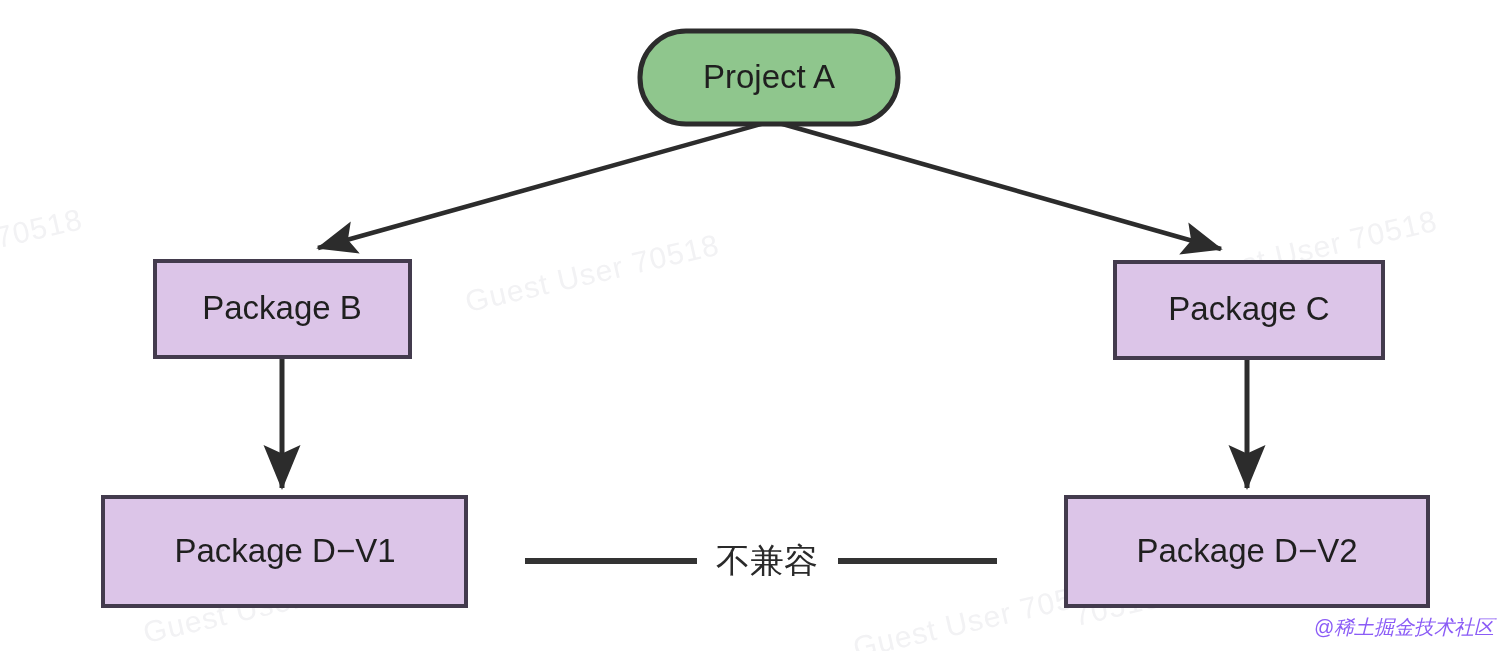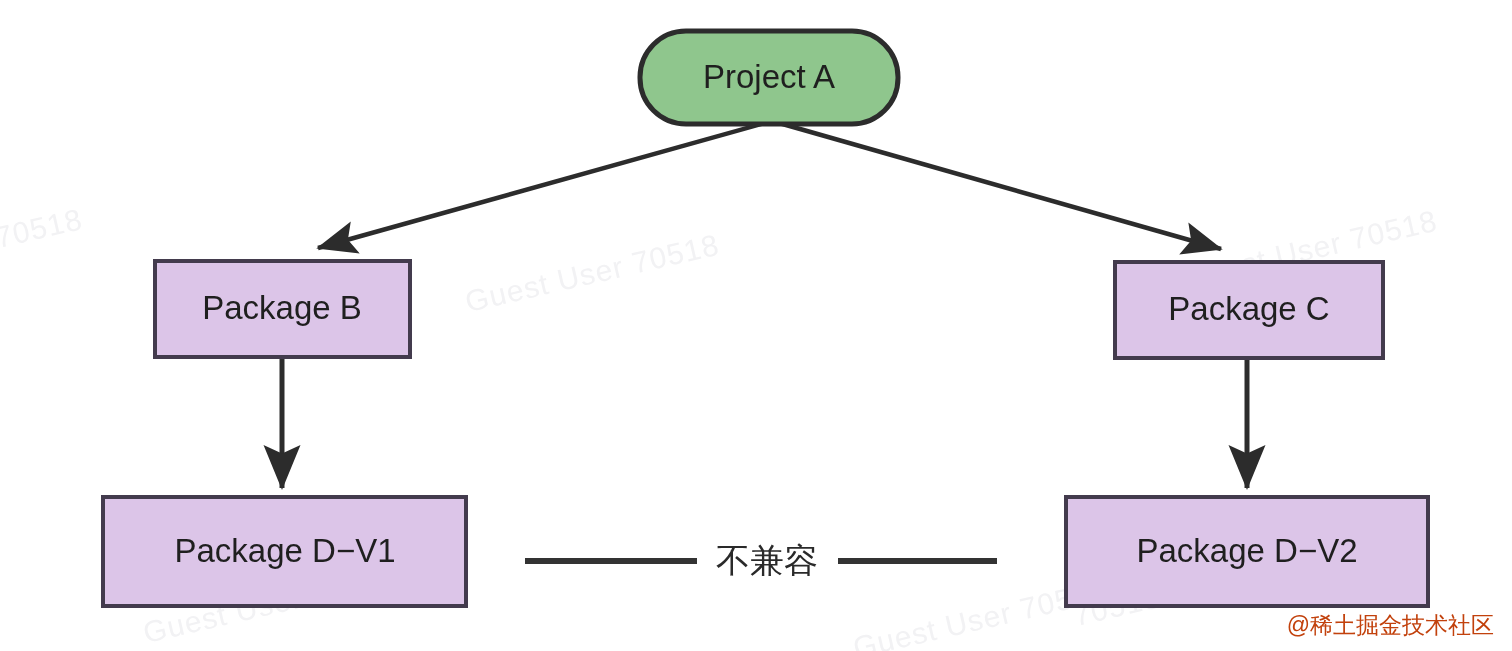--- a/index.html
+++ b/index.html
@@ -46,25 +46,26 @@
     white-space: nowrap;
     transform: rotate(-13deg);
     transform-origin: left top;
     pointer-events: none;
     user-select: none;
     letter-spacing: 1px;
   }
   .wm-corner {
     position: absolute;
     font-family: "Liberation Sans", "DejaVu Sans", sans-serif;
-    font-size: 23px;
-    color: #c2410c;
+    font-size: 20px;
+    color: #8b5cf6;
     white-space: nowrap;
     pointer-events: none;
     user-select: none;
+    font-style: italic;
   }
 </style>
 </head>
 <body>
 
 <div id="canvas">
 
   <div class="wm-diagonal" style="left:-8px; top:222px;">70518</div>
   <div class="wm-diagonal" style="left:462px; top:286px;">Guest User 70518</div>
   <div class="wm-diagonal" style="left:1180px; top:262px;">Guest User 70518</div>

